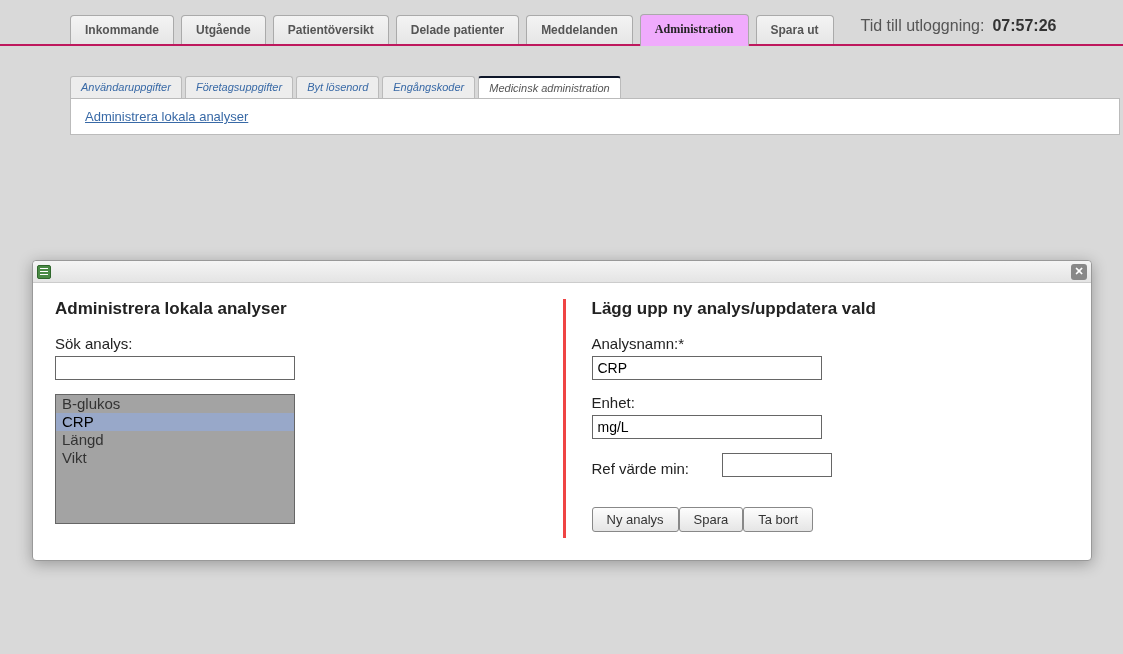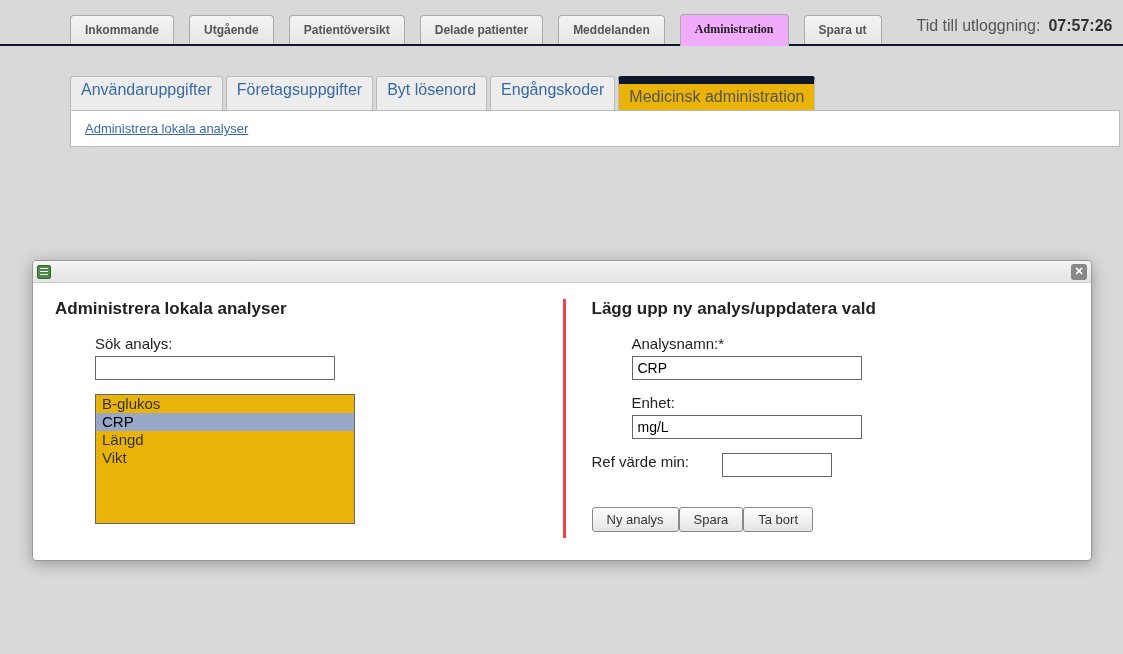--- a/index.html
+++ b/index.html
@@ -10,23 +10,23 @@
       color: #333;
       width: 1123px;
       height: 654px;
       overflow: hidden;
       position: relative;
     }
     .topbar {
       display: flex;
       align-items: flex-end;
       padding: 12px 0 0 70px;
-      border-bottom: 2px solid #0f172a;
+      border-bottom: 2px solid #be185d;
       height: 46px;
-      gap: 15px;
+      gap: 7px;
       background: #d9d9d9;
     }
     .tab {
       background: linear-gradient(#f4f4f4, #e6e6e6);
       border: 1px solid #aaa;
       border-bottom: none;
       border-radius: 4px 4px 0 0;
       padding: 7px 14px;
       font-size: 12px;
       font-weight: bold;
@@ -59,27 +59,28 @@
     .subtabs {
       display: flex;
       gap: 3px;
     }
     .subtab {
       background: #ededed;
       border: 1px solid #bbb;
       border-bottom: none;
       border-radius: 3px 3px 0 0;
       padding: 4px 10px;
-      font-size: 16px;
+      font-size: 11px;
       color: #3869a6;
       cursor: pointer;
+      font-style: italic;
     }
     .subtab.active {
-      background: #eab308;
-      border-top: 8px solid #0f172a;
+      background: #ffffff;
+      border-top: 2px solid #0f172a;
       color: #555;
       font-weight: normal;
     }
     .subtabs-body {
       border: 1px solid #bbb;
       background: #fff;
       padding: 10px 14px;
       min-height: 34px;
     }
     .subtabs-body a {
@@ -156,40 +157,40 @@
     .text-input {
       border: 1px solid #666;
       padding: 3px 5px;
       font-size: 14px;
       width: 240px;
       height: 24px;
       background: #fff;
     }
     .listbox {
       border: 1px solid #666;
-      width: 260px;
+      width: 240px;
       height: 130px;
       margin-top: 2px;
       overflow: auto;
-      background: #eab308;
+      background: #a3a3a3;
       font-size: 15px;
     }
     .listbox .item {
       padding: 0 6px;
       cursor: pointer;
       line-height: 18px;
     }
     .listbox .item.selected {
       background: #98a8c9;
       color: #000;
     }
-    .form-row { margin-bottom: 14px; margin-left: 40px; }
+    .form-row { margin-bottom: 14px; }
     .inline-row {
       display: flex;
-      align-items: flex-start;
+      align-items: flex-end;
       margin-bottom: 14px;
     }
     .inline-row .field-label {
       margin-bottom: 0;
       width: 130px;
     }
     .inline-row .text-input { width: 110px; }
     .btn-row {
       display: flex;
       margin-top: 30px;

